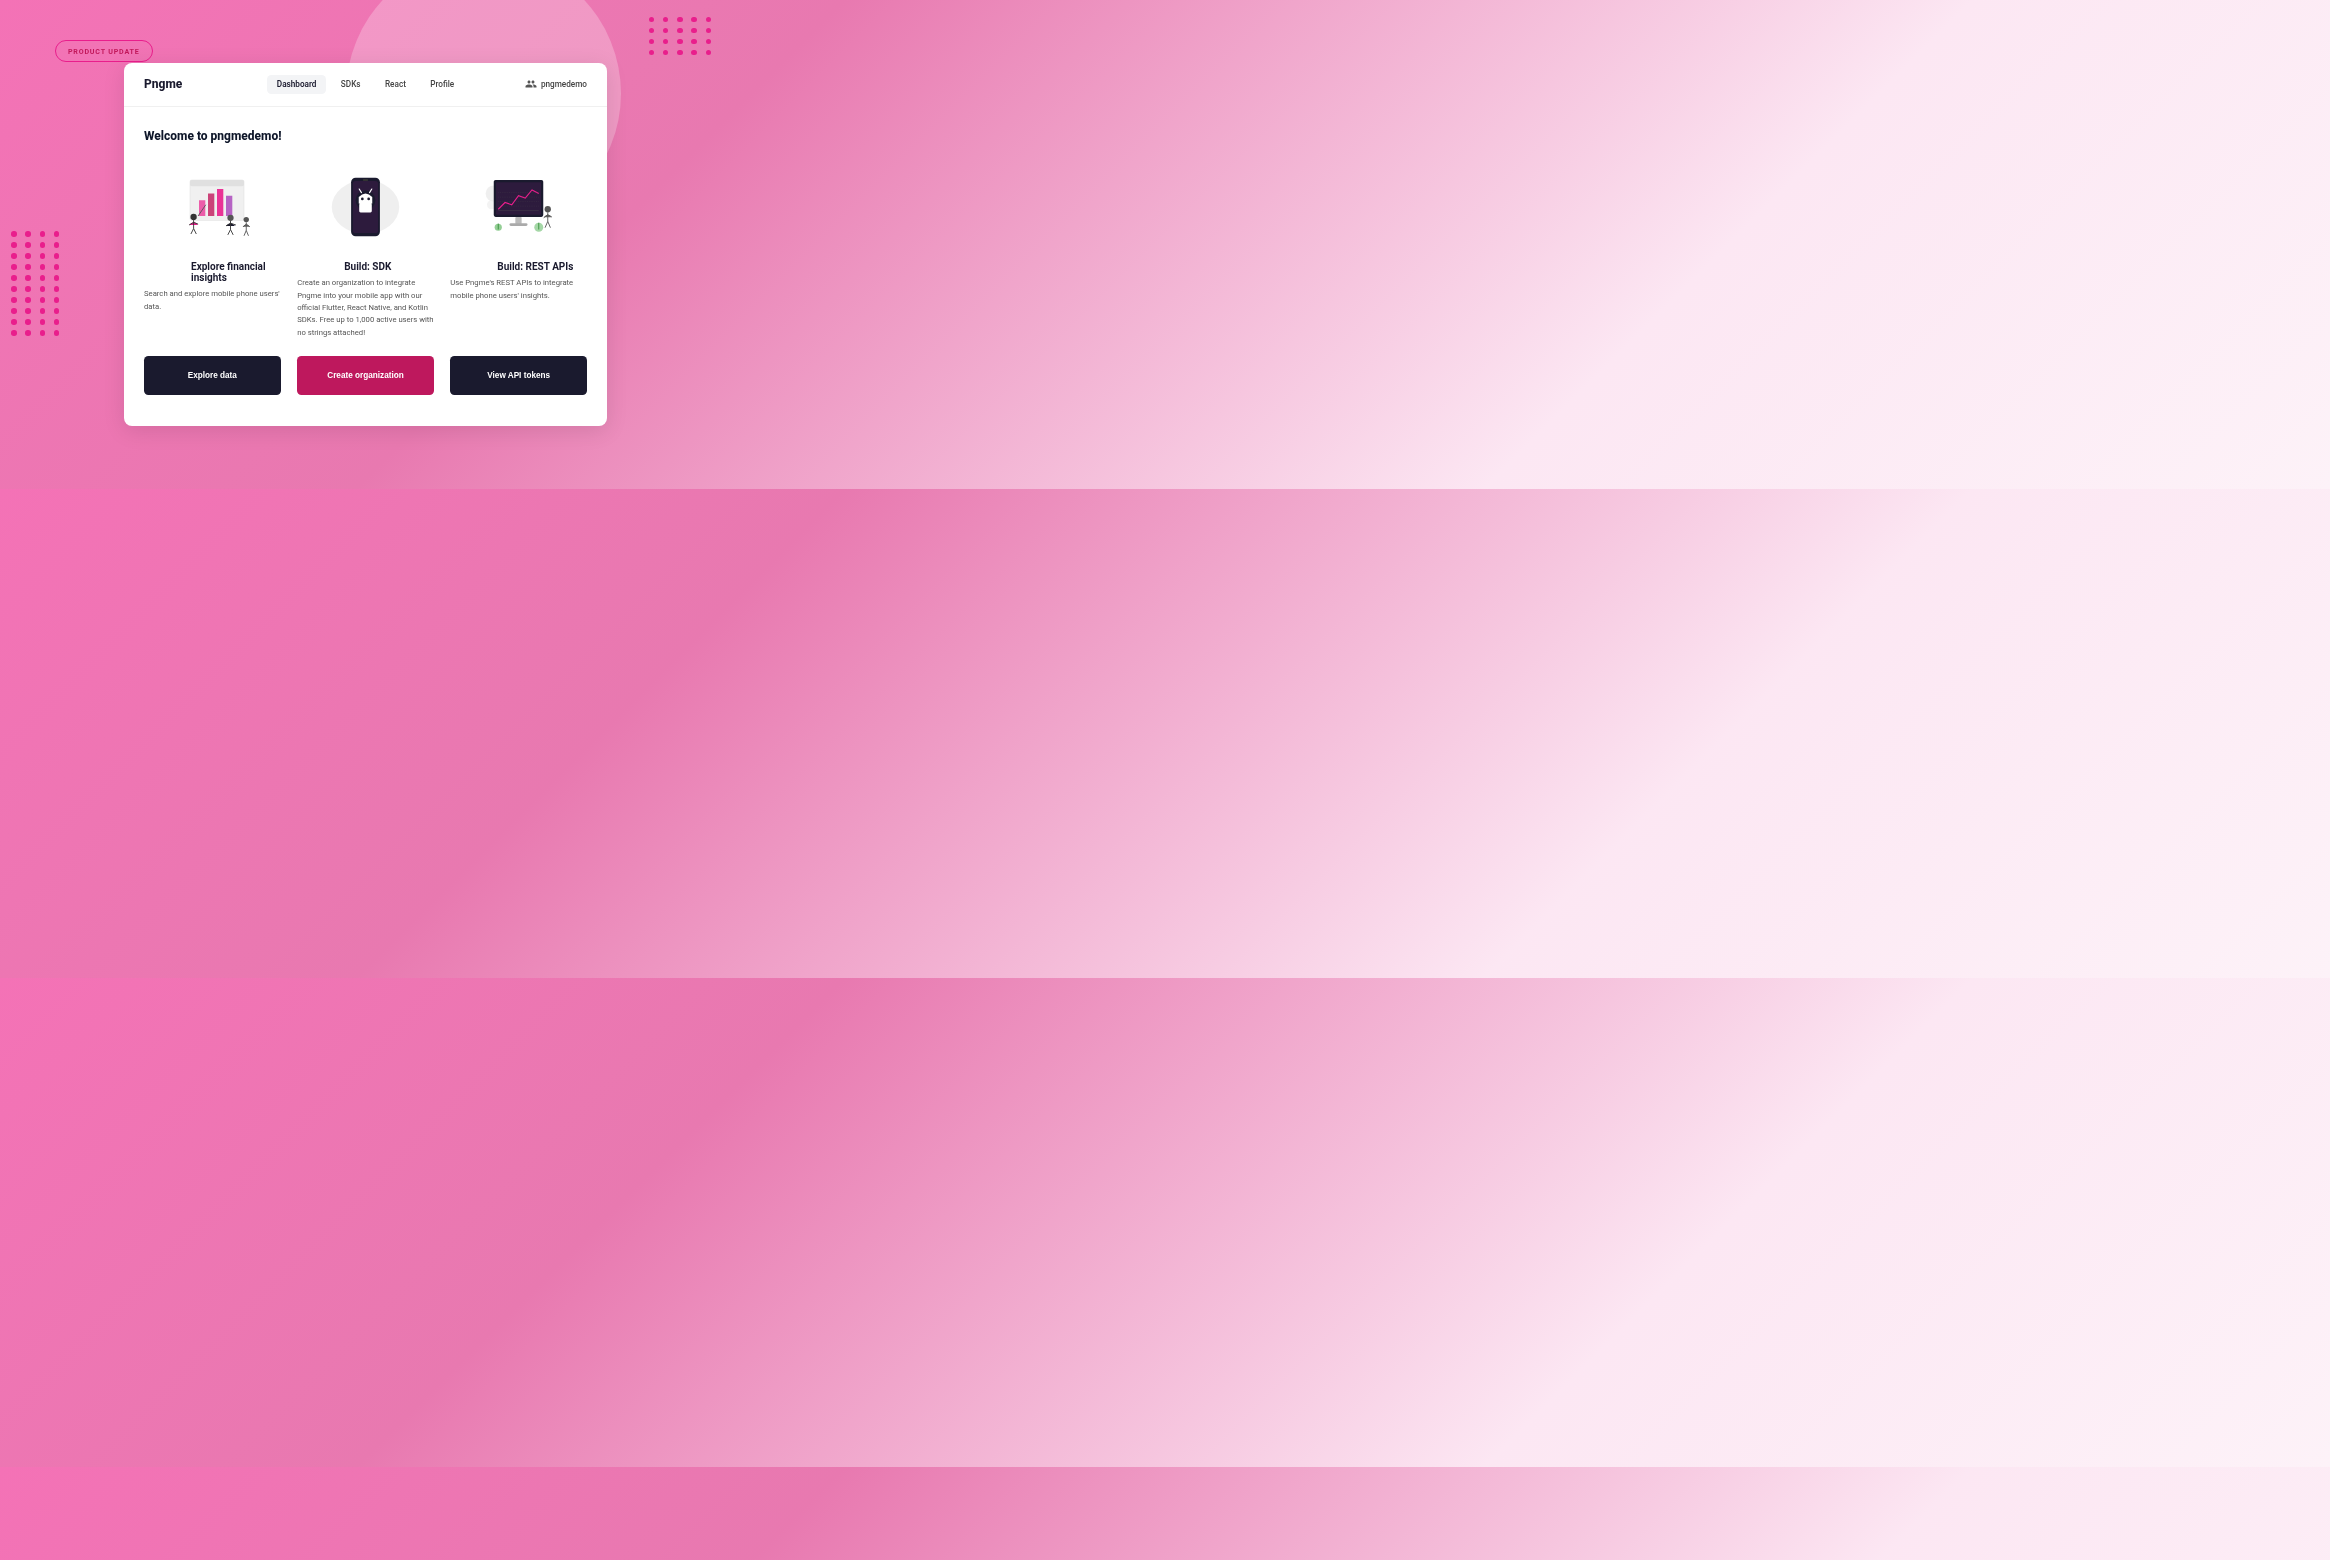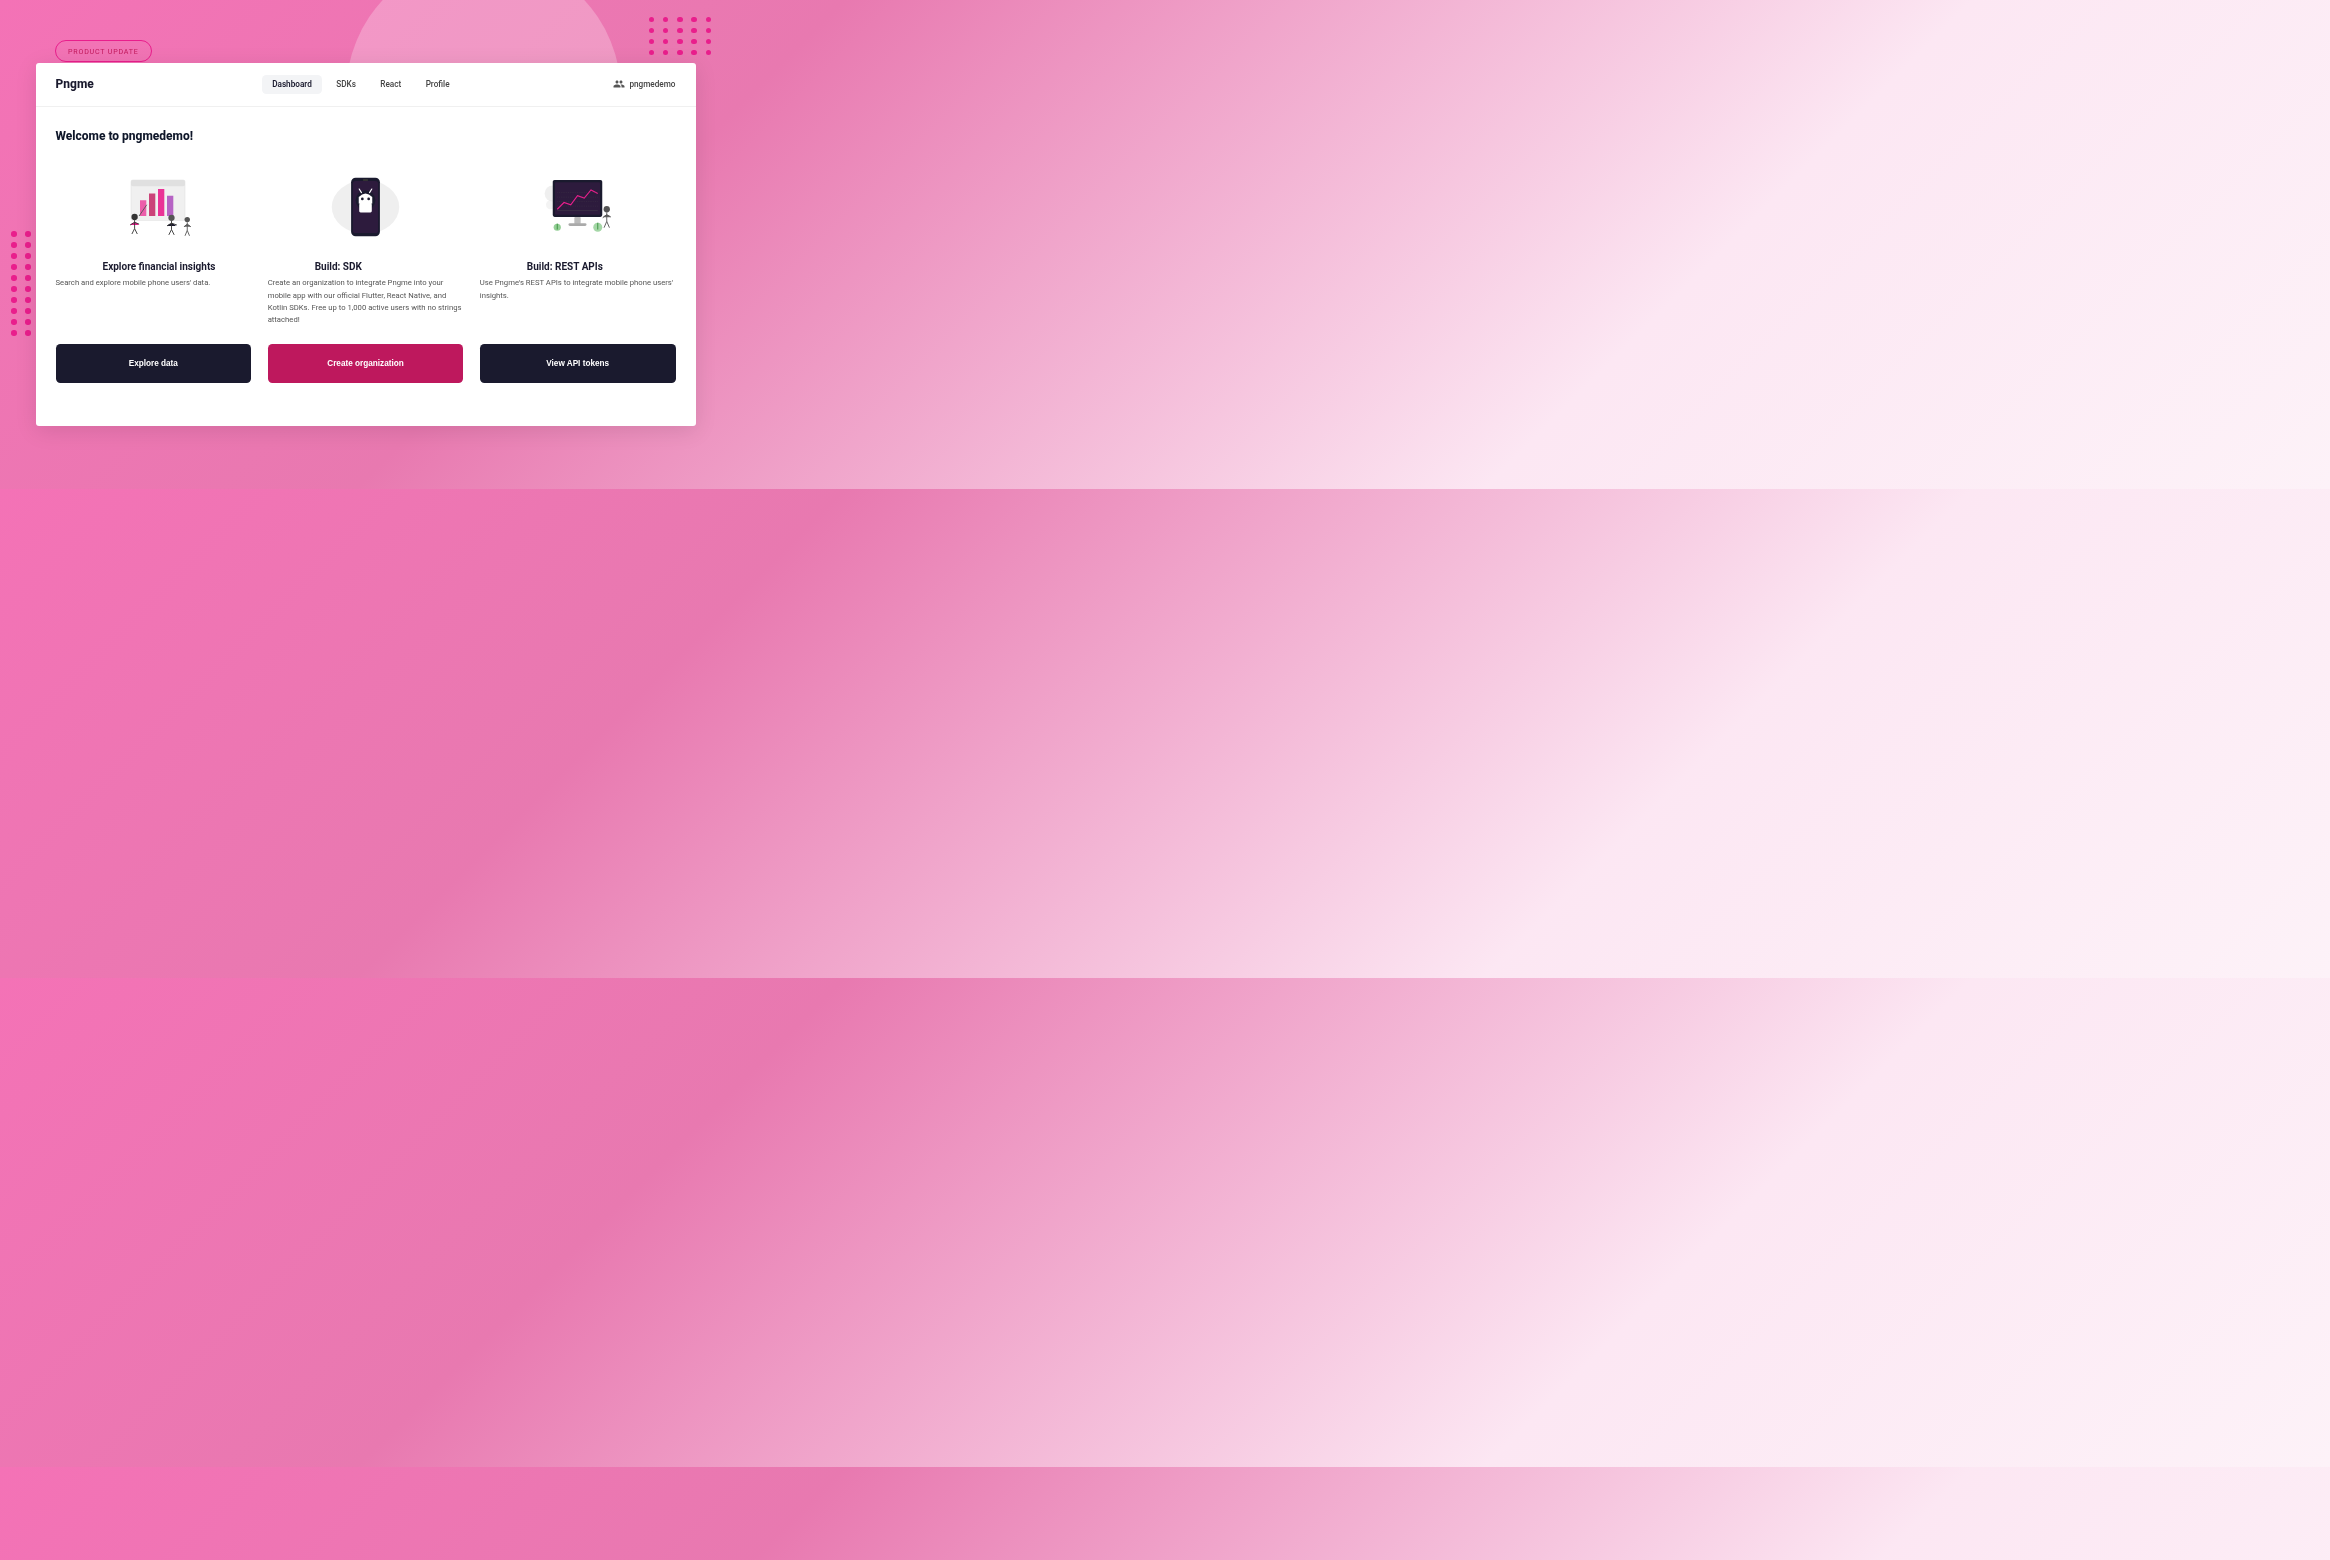--- a/index.html
+++ b/index.html
@@ -64,31 +64,31 @@
     
     .product-update-badge {
       position: absolute;
       top: 40px;
       left: 55px;
       border: 1.1px solid #e91e8c;
       border-radius: 16.5px;
       padding: 5.5px 12px;
       color: #c2185b;
       font-size: 7.1px;
-      font-weight: 400;
+      font-weight: 700;
       letter-spacing: 0.8px;
       text-transform: uppercase;
       background: transparent;
     }
 
     
     .main-card {
       background: #fff;
-      border-radius: 3px;
-      width: 660px;
+      border-radius: 8px;
+      width: 483px;
       min-height: 363px;
       padding: 0;
       box-shadow: 0 4.4px 22px rgba(0,0,0,0.10);
       overflow: hidden;
       position: relative;
       z-index: 2;
     }
 
     
     .navbar {

